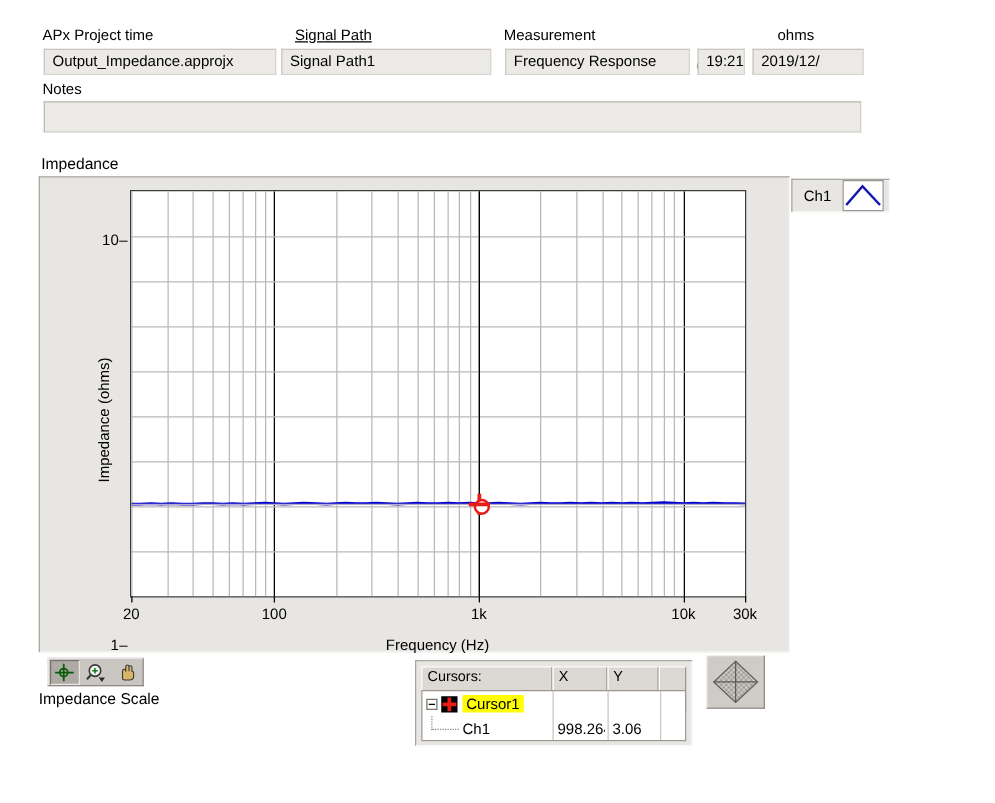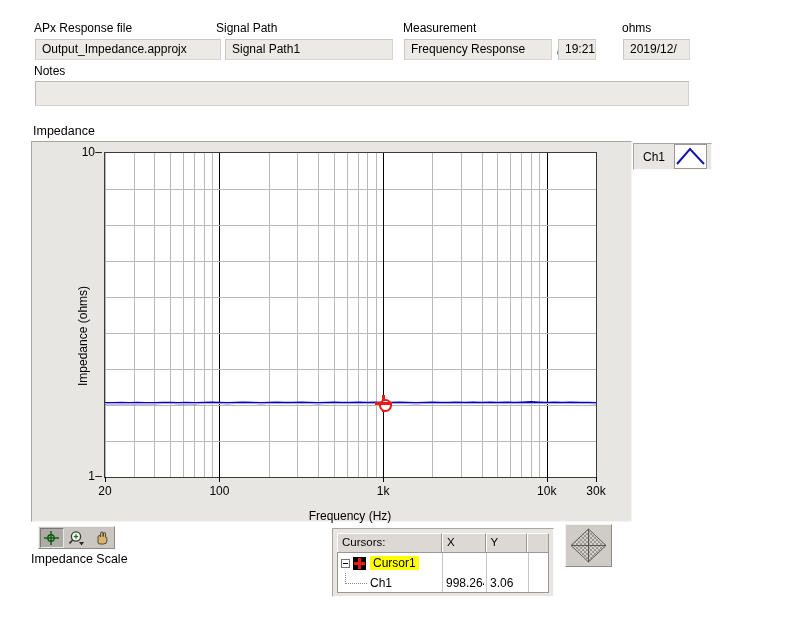--- a/index.html
+++ b/index.html
@@ -91,20 +91,21 @@
   .cursor-marker .ring {
     position:absolute; left:4px; top:4px; width:9px; height:9px;
     border:2px solid #e81b16; border-radius:50%;
     background:#fff;
   }
 
   
   .ytick {
     position:absolute; font-size:12px; color:#000; text-align:right;
     white-space:nowrap;
+    margin-top:40px;
   }
   .ytick .dash { display:inline-block; width:7px; }
   .xtick {
     position:absolute; font-size:12px; color:#000;
     transform: translateX(-50%); white-space:nowrap;
   }
   .xtickmark { position:absolute; width:1px; background:#000; }
   .xaxis-title {
     position:absolute; font-size:12px; color:#000;
     transform: translateX(-50%); white-space:nowrap;
@@ -240,30 +241,30 @@
     border-right:1px solid #8e8b87; border-bottom:1px solid #8e8b87;
     box-sizing:border-box;
   }
 </style>
 </head>
 <body>
 
 <div id="root">
 
   <div id="header-fields">
-      <div class="fld-label" style="left: 34px; top: 21px;">APx Response file</div>
+      <div class="fld-label" style="left: 34px; top: 21px;">APx Project time</div>
       <div class="fld-box" style="left: 35px; top: 39px; width: 186px;">Output_Impedance.approjx</div>
-      <div class="fld-label" style="left: 216px; top: 21px;">Signal Path</div>
+      <div class="fld-label" style="left: 236px; top: 21px; text-decoration: underline;">Signal Path</div>
       <div class="fld-box" style="left: 225px; top: 39px; width: 168px;">Signal Path1</div>
       <div class="fld-label" style="left: 403px; top: 21px;">Measurement</div>
       <div class="fld-box" style="left: 404px; top: 39px; width: 148px;">Frequency Response</div>
       <div class="fld-label" style="left: 557px; top: 21px; margin-top: 24px;">date</div>
       <div class="fld-box" style="left: 558px; top: 39px; width: 38px;">19:21</div>
       <div class="fld-label" style="left: 622px; top: 21px;">ohms</div>
-      <div class="fld-box" style="left: 623px; top: 39px; width: 67px;">2019/12/</div>
+      <div class="fld-box" style="left: 602px; top: 39px; width: 89px;">2019/12/</div>
     </div>
 
   <div class="fld-label" style="left:34px; top:64px;">Notes</div>
   <div class="notes-box" style="left:35px; top:81px; width:654px; height:25px;"></div>
 
   <div class="graph-title" style="left:33px; top:124px;">Impedance</div>
 
   <div class="graph-frame"></div>
 
   <div class="yaxis-title" style="left:76px; top:386px;">Impedance (ohms)</div>

